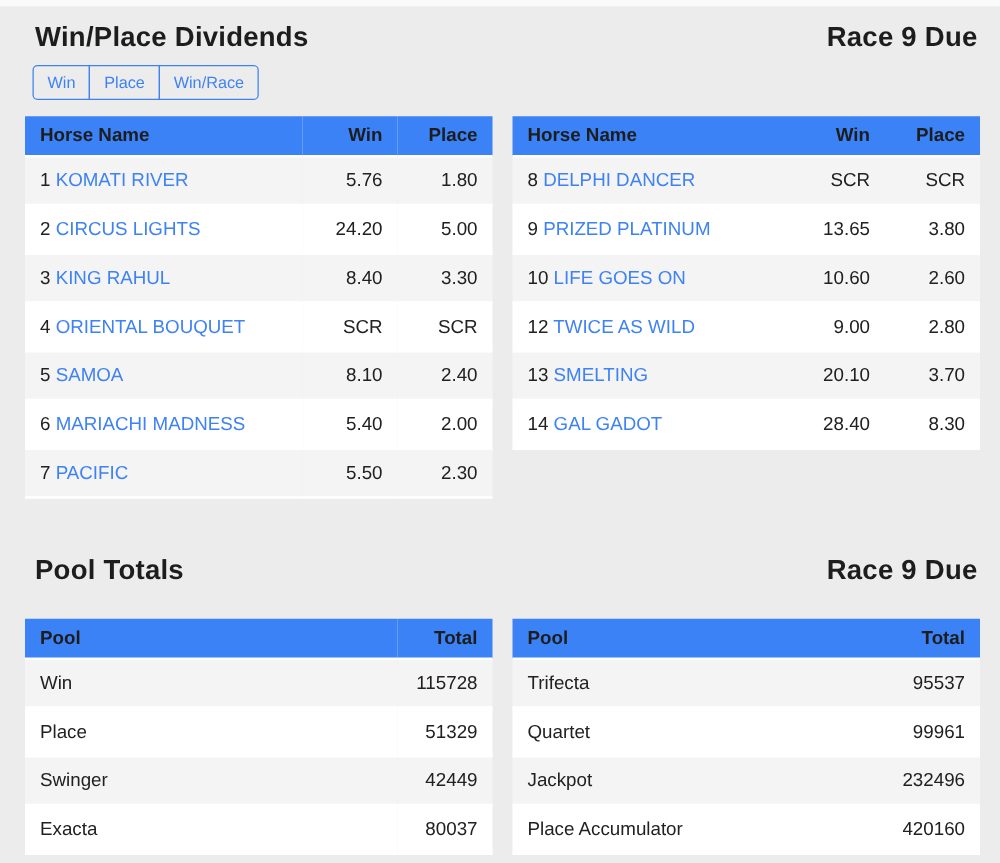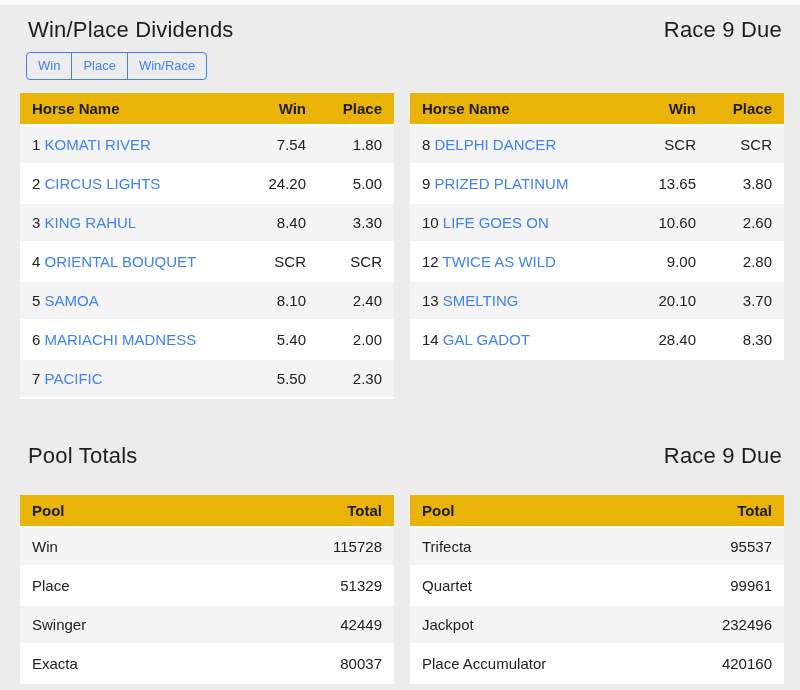--- a/index.html
+++ b/index.html
@@ -11,21 +11,21 @@
     overflow: hidden;
   }
   .top-strip { height: 5px; background: #fafafa; }
   .container { padding: 12px 16px 0 20px; }
 
   .section-header {
     display: flex; justify-content: space-between; align-items: baseline;
     padding: 0 2px 0 8px;
   }
   .section-title, .race-status {
-    font-size: 22px; font-weight: normal; color: var(--heading, #1d1d1d);
+    font-size: 22px; font-weight: bold; color: var(--heading, #1d1d1d);
     letter-spacing: 0.2px;
   }
   .section-header.first { margin-bottom: 9px; }
   .section-header.second { margin-top: 44px; margin-bottom: 26px; }
 
   .btn-group { display: inline-flex; margin: 0 0 13px 6px; }
   .btn {
     font-family: "Liberation Sans", sans-serif;
     font-size: 13px; color: var(--accent-blue, #3e82f4);
     background: transparent;
@@ -39,21 +39,21 @@
   .tables-grid {
     display: grid; grid-template-columns: 1fr 1fr; gap: 16px;
     align-items: start;
   }
   table { width: 100%; border-collapse: collapse; }
   th, td {
     font-size: 15px; padding: 9px 12px;
     border-bottom: 2px solid #fff;
     text-align: left; line-height: 19px;
   }
-  thead tr { background: #eab308; }
+  thead tr { background: #3b82f6; }
   thead th { font-weight: bold; padding: 6px 12px; color: var(--heading, #1d1d1d); }
   tbody tr:nth-child(odd)  { background: var(--stripe-bg, #f4f4f4); }
   tbody tr:nth-child(even) { background: #ffffff; }
   .num { text-align: right; white-space: nowrap; width: 76px; }
   .horse-num { color: var(--text-dark, #212121); }
   .horse-link {
     color: var(--accent-blue, #3e82f4);
     text-decoration: none; cursor: pointer; margin-top: 32px;
   }
 </style>
@@ -80,21 +80,21 @@
       <thead>
         <tr>
           <th>Horse Name</th>
           <th class="num">Win</th>
           <th class="num">Place</th>
         </tr>
       </thead>
       <tbody>
         <tr>
           <td><span class="horse-num">1</span> <a class="horse-link">KOMATI RIVER</a></td>
-          <td class="num">7.54</td>
+          <td class="num">5.76</td>
           <td class="num">1.80</td>
         </tr>
         <tr>
           <td><span class="horse-num">2</span> <a class="horse-link">CIRCUS LIGHTS</a></td>
           <td class="num">24.20</td>
           <td class="num">5.00</td>
         </tr>
         <tr>
           <td><span class="horse-num">3</span> <a class="horse-link">KING RAHUL</a></td>
           <td class="num">8.40</td>

